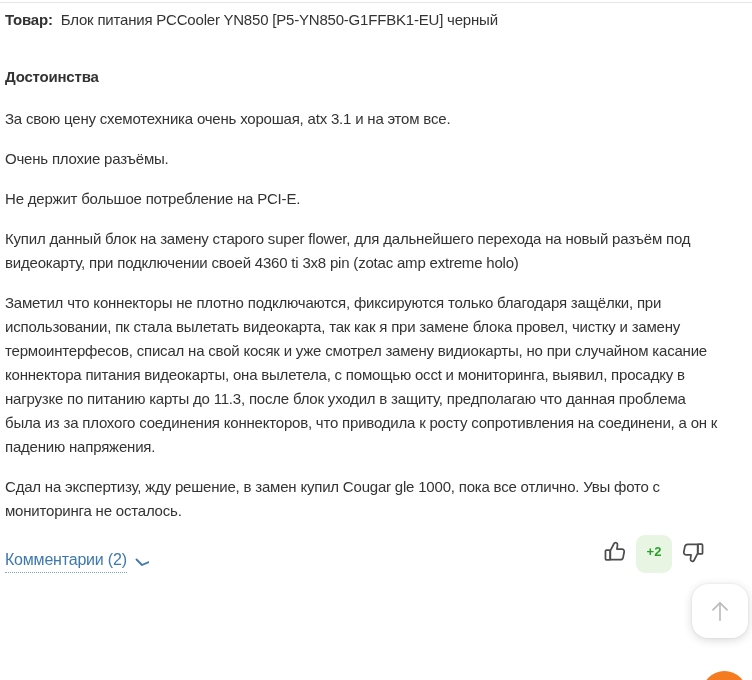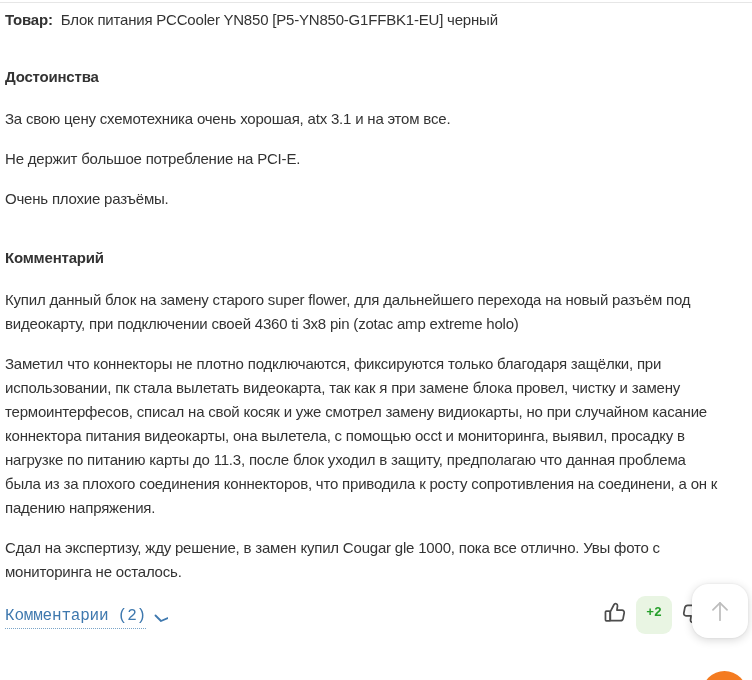--- a/index.html
+++ b/index.html
@@ -39,22 +39,21 @@
     font-size: 15px;
     line-height: 24px;
     letter-spacing: -0.2px;
   }
   h3 + p { margin-top: 20px; }
   .footer-row {
     margin-top: 12px;
     padding-right: 12px;
     display: flex;
     justify-content: space-between;
-    align-items: center;
-    font-family: Liberation Mono, monospace;
+    align-items: flex-end;
   }
   .comments-link {
     margin-top: 6px;
     display: inline-flex;
     align-items: center;
     gap: 8px;
     color: #3e78ae;
     font-size: 16px;
     letter-spacing: -0.2px;
     cursor: pointer;
@@ -124,24 +123,23 @@
 <div class="review">
 
   <div class="meta-row">
     <span class="meta-label">Товар:</span><span>Блок питания PCCooler YN850 [P5-YN850-G1FFBK1-EU] черный</span>
   </div>
 
 
   <h3>Достоинства</h3>
   <p>За свою цену схемотехника очень хорошая, atx 3.1 и на этом все.</p>
 
+  <p>Очень плохие разъёмы.</p>
   <p>Не держит большое потребление на PCI-E.</p>
-  <p>Очень плохие разъёмы.</p>
 
-  <h3>Комментарий</h3>
   <p>Купил данный блок на замену старого super flower, для дальнейшего перехода на новый разъём под видеокарту, при подключении своей 4360 ti 3x8 pin (zotac amp extreme holo)</p>
   <p>Заметил что коннекторы не плотно подключаются, фиксируются только благодаря защёлки, при использовании, пк стала вылетать видеокарта, так как я при замене блока провел, чистку и замену термоинтерфесов, списал на свой косяк и уже смотрел замену видиокарты, но при случайном касание коннектора питания видеокарты, она вылетела, с помощью occt и мониторинга, выявил, просадку в нагрузке по питанию карты до 11.3, после блок уходил в защиту, предполагаю что данная проблема была из за плохого соединения коннекторов, что приводила к росту сопротивления на соединени, а он к падению напряжения.</p>
   <p>Сдал на экспертизу, жду решение, в замен купил Cougar gle 1000, пока все отлично. Увы фото с мониторинга не осталось.</p>
 
   <div class="footer-row">
 
     <a class="comments-link">
       <span class="link-text">Комментарии (2)</span>
       <span style="display:inline-flex;">
         <svg width="14" height="9" viewBox="0 0 14 9">

